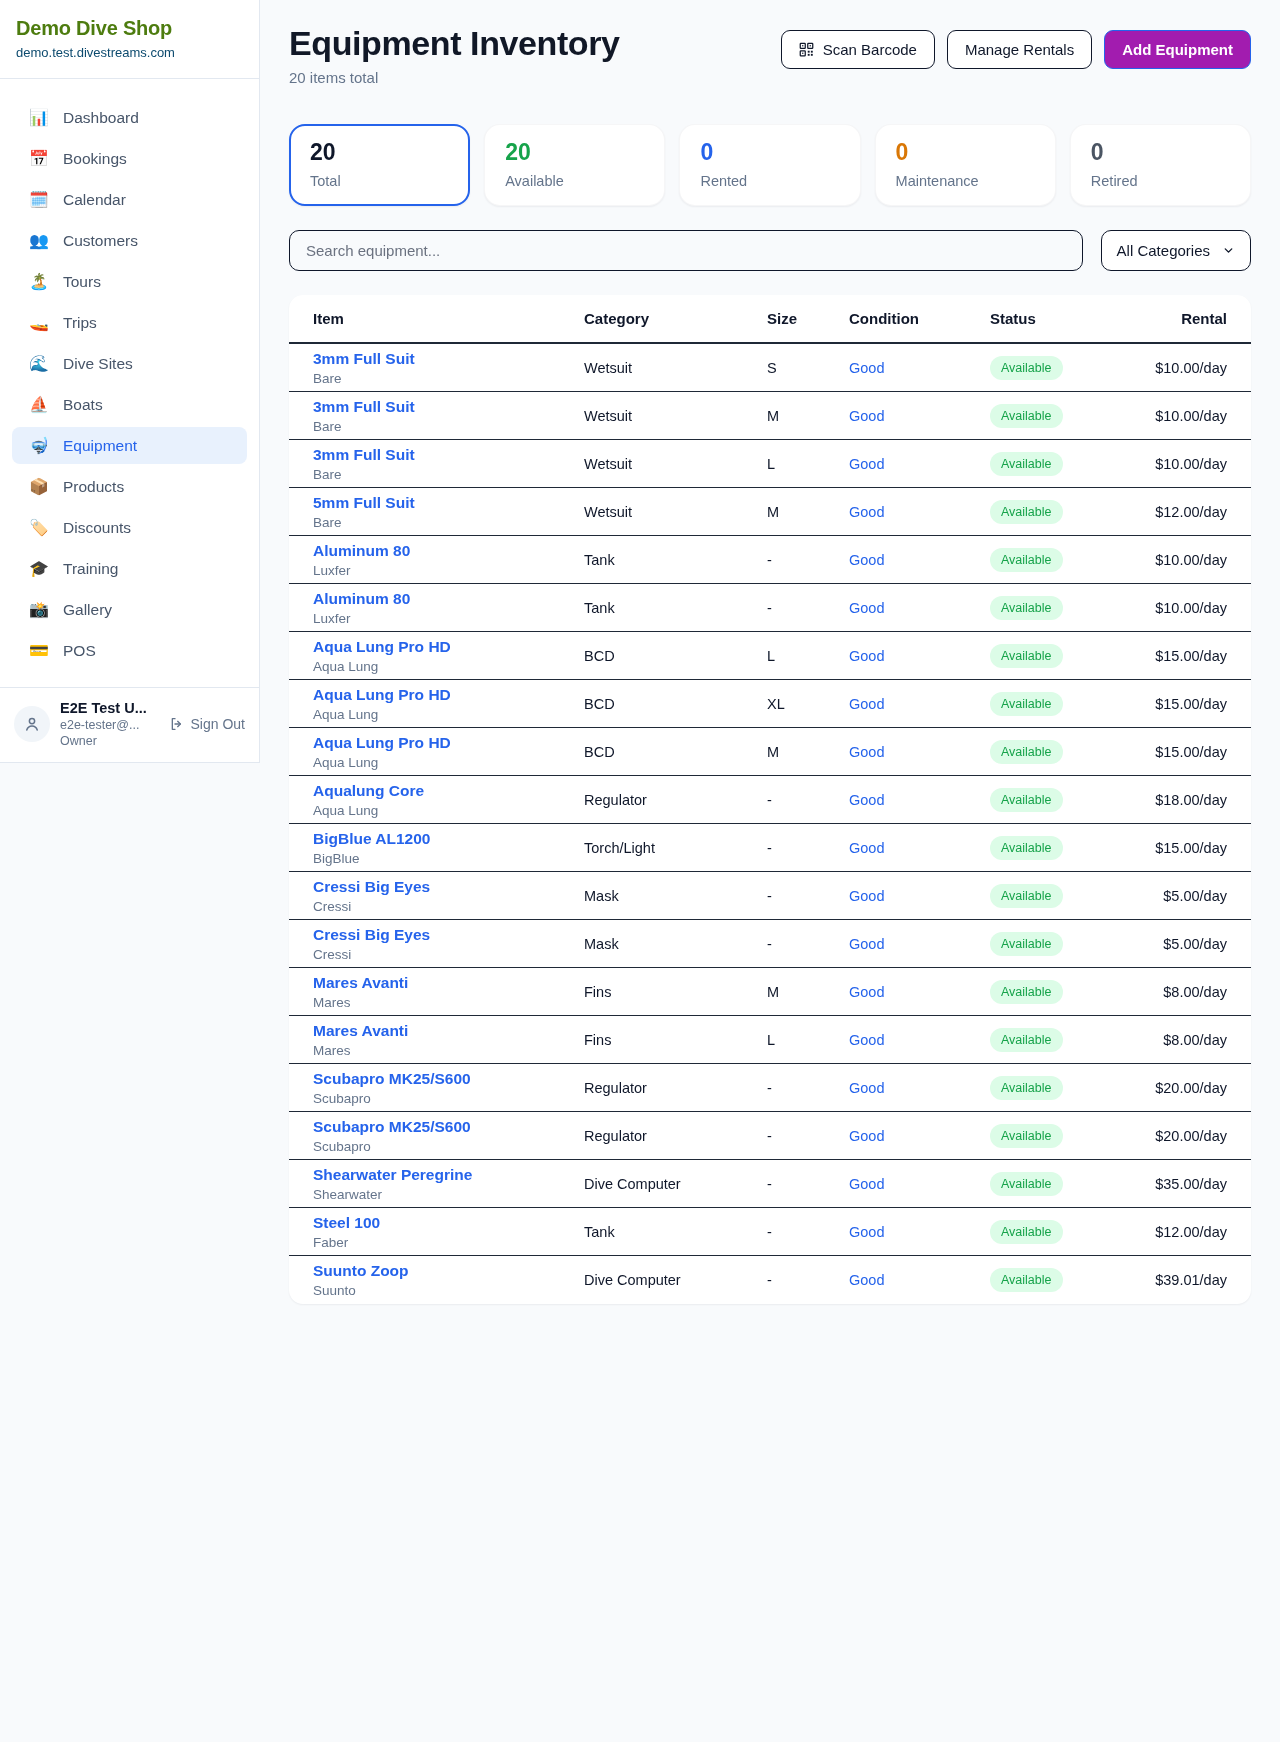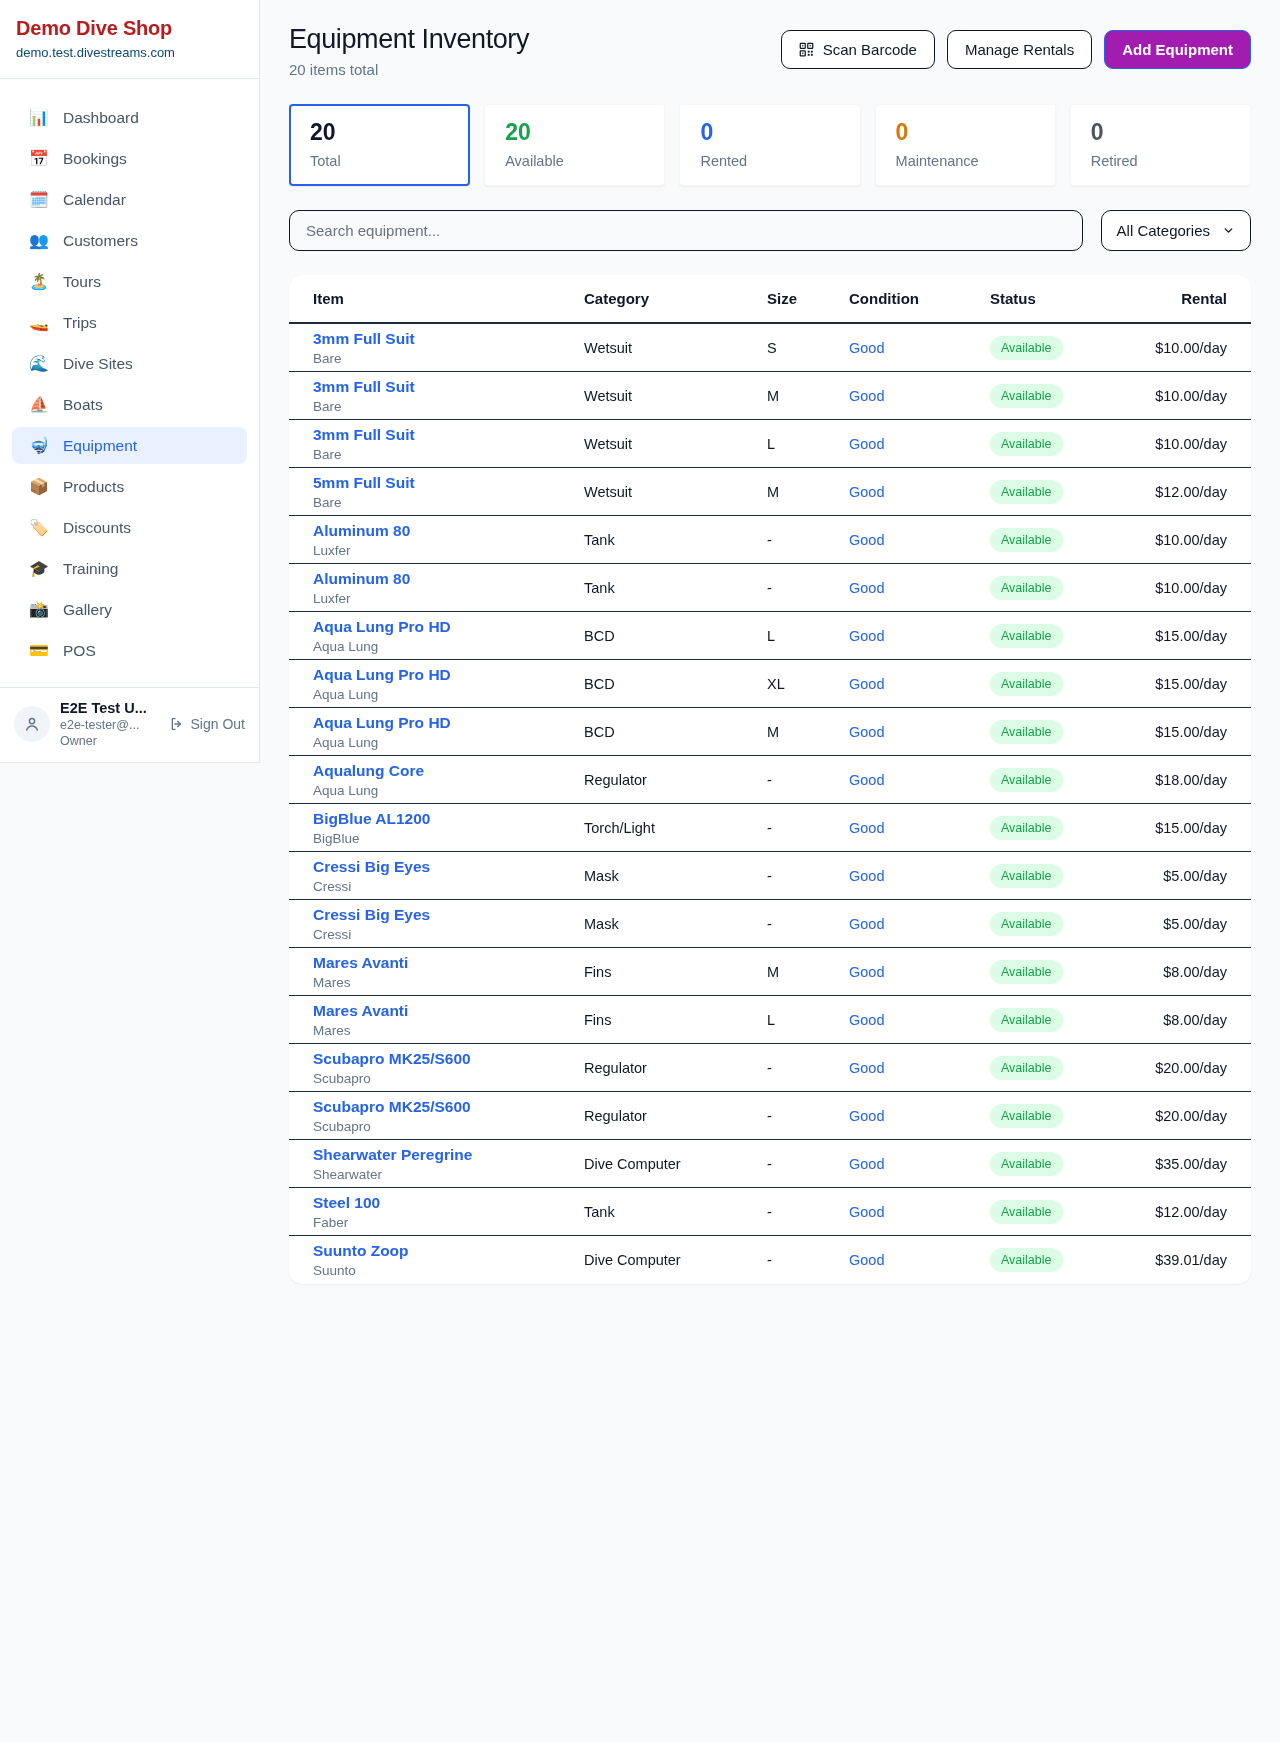--- a/index.html
+++ b/index.html
@@ -11,21 +11,21 @@
     color:#0f172a;
   }
   
   .sidebar {
     position:absolute; left:0; top:0; width:260px;
     background:#fff;
     border-right:1px solid #e2e8f0;
     border-bottom:1px solid #e2e8f0;
   }
   .side-header { padding:17px 16px 18px; border-bottom:1px solid #e2e8f0; }
-  .brand-name { color:#b91c1c; font-size:20px; font-weight:800; letter-spacing:-.2px; }
+  .brand-name { color:#4d7c0f; font-size:20px; font-weight:800; letter-spacing:-.2px; }
   .brand-domain { margin-top:5px; color:#0c4a6e; font-size:13px; }
   .nav { padding:20px 12px 14px; list-style:none; }
   .nav-item {
     display:flex; align-items:center; gap:13px;
     padding:9px 16px; margin-bottom:4px;
     border-radius:8px; cursor:pointer;
     color:#475569; font-size:15.5px;
   }
   .nav-item .nicon { width:22px; font-size:16px; text-align:center; }
   .nav-item.active { background:#e8f1fd; color:#2563eb; font-weight:500; }
@@ -39,38 +39,39 @@
     background:#f1f5f9; flex:none;
     display:flex; align-items:center; justify-content:center;
   }
   .user-meta { flex:1; min-width:0; }
   .user-name { font-size:14.5px; font-weight:700; color:#0f172a; }
   .user-email, .user-role { font-size:12.5px; color:#64748b; margin-top:2px; }
   .signout { display:flex; align-items:center; gap:6px; color:#64748b; font-size:14px; cursor:pointer; white-space:nowrap; }
   
   .main { margin-left:260px; padding:24px 29px 30px; }
   .page-header { display:flex; justify-content:space-between; align-items:flex-start; }
-  .page-title { font-size:27px; font-weight:400; letter-spacing:-.4px; color:#111827; }
+  .page-title { font-size:34px; font-weight:700; letter-spacing:-.4px; color:#111827; }
   .page-subtitle { margin-top:6px; font-size:15px; color:#64748b; }
   .hbtns { display:flex; gap:12px; margin-top:6px; }
   .btn {
     display:flex; align-items:center; gap:9px;
     padding:10px 17px; border-radius:9px;
     background:#fff; border:1px solid #0f172a;
     font-family:inherit; font-size:15px; font-weight:500; color:#0f172a;
     cursor:pointer; white-space:nowrap;
   }
   .btn.primary { background:#a21caf; border-color:#2563eb; color:#fff; font-weight:600; }
   
   .stats { display:flex; gap:14px; margin-top:26px; }
   .stat {
-    flex:1; background:#fff; border-radius:4px;
+    flex:1; background:#fff; border-radius:16px;
     padding:14px 20px 16px; cursor:pointer;
     border:1px solid rgba(15,23,42,.04);
     box-shadow:0 1px 2px rgba(15,23,42,.06);
+    margin-top:12px;
   }
   .stat.selected { border:2px solid #2563eb; padding:13px 19px 15px; }
   .stat .num { font-size:23px; font-weight:700; }
   .stat .lbl { margin-top:7px; font-size:14.5px; color:#64748b; }
   
   .filters { display:flex; gap:18px; margin-top:24px; }
   .search {
     flex:1; background:transparent;
     border:1.5px solid #0f172a; border-radius:10px;
     padding:11px 16px; font-family:inherit; font-size:15px; color:#8b5cf6;

